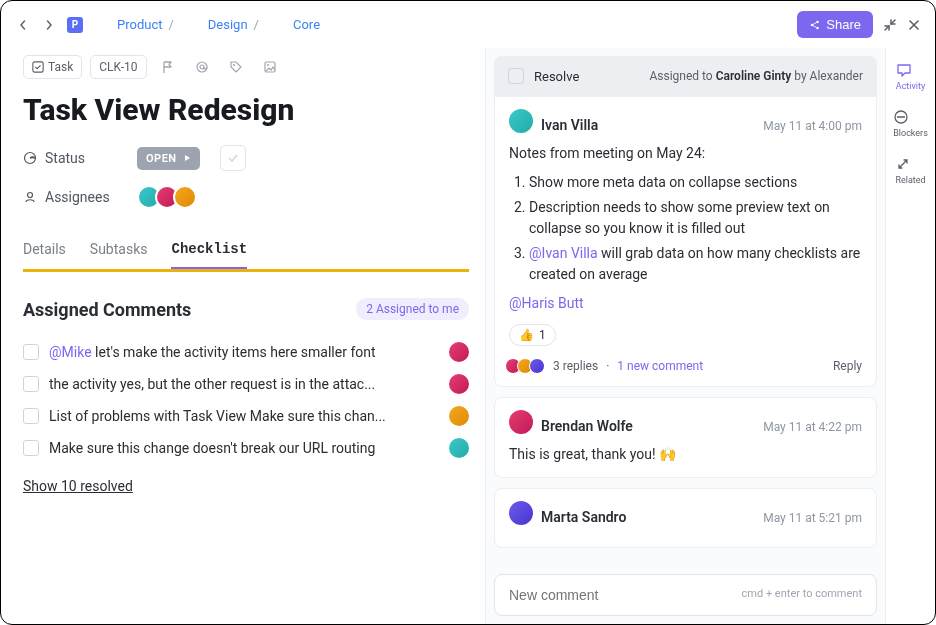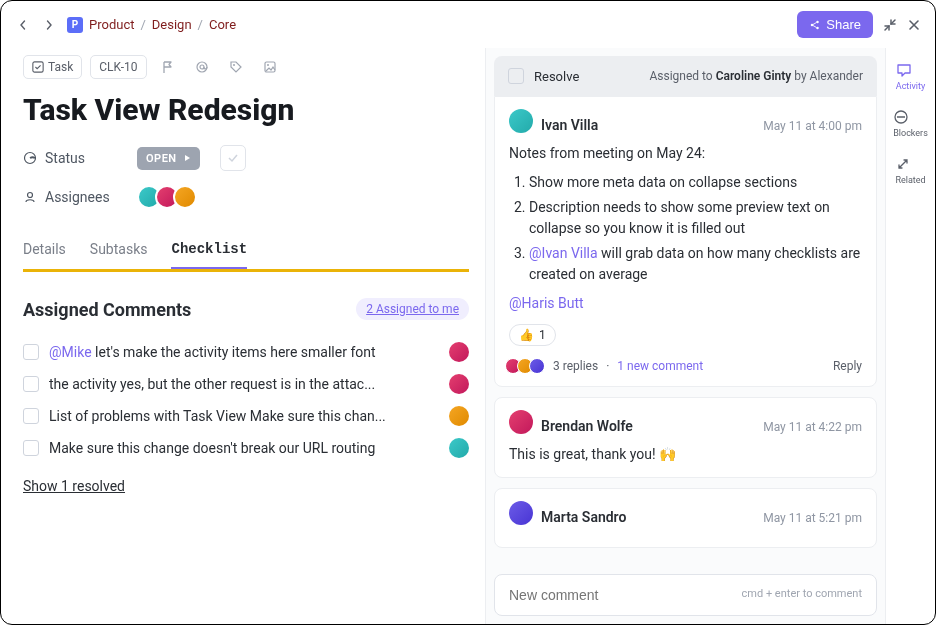--- a/index.html
+++ b/index.html
@@ -2,21 +2,21 @@
 <html><head>
   <meta charset="utf-8">
   <style>
     * { box-sizing: border-box; margin: 0; padding: 0; }
     body { font-family: -apple-system, BlinkMacSystemFont, "Segoe UI", Roboto, sans-serif; font-size: 14px; color: #2a2e34; background: #fff; width: 936px; height: 625px; overflow: hidden; }
     .app { display: flex; flex-direction: column; height: 100%; border: 1px solid #000; border-radius: 12px; overflow: hidden; }
     .topbar { display: flex; align-items: center; padding: 10px 14px; gap: 10px; }
     .nav-arrow { width: 16px; height: 16px; display: flex; align-items: center; justify-content: center; cursor: pointer; color: #5a5f69; }
     .p-badge { background: #5c6ef8; color: #fff; width: 16px; height: 16px; border-radius: 3px; display: inline-flex; align-items: center; justify-content: center; font-size: 10px; font-weight: 700; }
     .crumbs { display: flex; align-items: center; gap: 6px; font-size: 13px; color: #2a2e34; }
-    .crumbs a { color: #7f1d1d; text-decoration: none; cursor: pointer; }
+    .crumbs a { color: #3b82f6; text-decoration: none; cursor: pointer; margin-left: 28px; }
     .crumbs .sep { color: #a0a6b1; }
     .topbar-right { margin-left: auto; display: flex; align-items: center; gap: 10px; }
     .share-btn { background: #7b68ee; color: #fff; border: none; border-radius: 6px; padding: 6px 12px; font-size: 13px; font-weight: 500; display: flex; align-items: center; gap: 5px; cursor: pointer; }
     .icon-btn { color: #5a5f69; cursor: pointer; display: flex; }
     .body { display: flex; flex: 1; overflow: hidden; }
     .left { flex: 1; padding: 6px 16px 16px 22px; overflow-y: auto; }
     .right { width: 400px; background: #fafbfc; display: flex; flex-direction: column; border-left: 1px solid #eceef1; }
     .sidebar { width: 50px; border-left: 1px solid #eceef1; display: flex; flex-direction: column; align-items: center; padding-top: 14px; gap: 18px; }
     .sidebar-item { display: flex; flex-direction: column; align-items: flex-start; gap: 3px; font-size: 9px; color: #5a5f69; cursor: pointer; }
     .sidebar-item.active { color: #7b68ee; }
@@ -28,21 +28,21 @@
     .meta-label { display: flex; align-items: center; gap: 8px; width: 100px; color: #4f5762; }
     .status-badge { background: #9da4b0; color: #fff; font-size: 11px; font-weight: 600; letter-spacing: 0.5px; padding: 5px 9px; border-radius: 5px; display: inline-flex; align-items: center; gap: 6px; }
     .status-check { width: 26px; height: 26px; border: 1px solid #e1e4ea; border-radius: 5px; display: inline-flex; align-items: center; justify-content: center; color: #cfd4dd; margin-left: 6px; }
     .avatars { display: flex; }
     .avatar { width: 24px; height: 24px; border-radius: 50%; border: 2px solid #fff; margin-left: -6px; }
     .avatar:first-child { margin-left: 0; }
     .tabs { display: flex; gap: 24px; border-bottom: 3px solid #eab308; margin-top: 22px; }
     .tab { padding: 10px 0; font-size: 14px; color: #7a7f89; cursor: pointer; border-bottom: 2px solid transparent; }
     .tab.active { color: #2a2e34; font-weight: 600; border-bottom-color: #7b68ee; font-family: Liberation Mono, monospace; }
     .section-title { font-size: 18px; font-weight: 700; margin-top: 26px; display: flex; align-items: center; }
-    .badge-pill { margin-left: auto; background: #f0eefe; color: #7b68ee; font-size: 12px; padding: 4px 10px; border-radius: 12px; font-weight: 400; text-decoration: underline; }
+    .badge-pill { margin-left: auto; background: #f0eefe; color: #7b68ee; font-size: 12px; padding: 4px 10px; border-radius: 12px; font-weight: 400; }
     .comment-list { margin-top: 16px; }
     .comment-row { display: flex; align-items: center; gap: 10px; padding: 6px 0; }
     .checkbox { width: 16px; height: 16px; border: 1.5px solid #cfd4dd; border-radius: 3px; cursor: pointer; flex-shrink: 0; }
     .comment-text { flex: 1; font-size: 14px; color: #2a2e34; white-space: nowrap; overflow: hidden; text-overflow: ellipsis; }
     .mention { color: #7b68ee; }
     .mini-av { width: 20px; height: 20px; border-radius: 50%; flex-shrink: 0; }
     .show-resolved { margin-top: 14px; font-size: 14px; color: #2a2e34; text-decoration: underline; cursor: pointer; display: inline-block; }
     
     .thread-header { background: #eceef1; padding: 12px 14px; display: flex; align-items: center; gap: 10px; font-size: 13px; margin: 8px 8px 0 8px; border-radius: 8px 8px 0 0; }
     .assigned-text { margin-left: auto; color: #5a5f69; font-size: 12px; }
@@ -224,21 +224,21 @@
           <div class="comment-text">List of problems with Task View Make sure this chan...</div>
           <div class="mini-av av-c3"></div>
         </div>
         <div class="comment-row">
           <div class="checkbox"></div>
           <div class="comment-text">Make sure this change doesn't break our URL routing</div>
           <div class="mini-av av-c1"></div>
         </div>
       </div>
 
-      <span class="show-resolved">Show 1 resolved</span>
+      <span class="show-resolved">Show 10 resolved</span>
     </div>
 
     <div class="right">
       <div class="thread-header">
         <div class="checkbox"></div>
         <span>Resolve</span>
         <span class="assigned-text">
           <span>Assigned to </span><b>Caroline Ginty</b><span> by Alexander</span>
         </span>
       </div>

